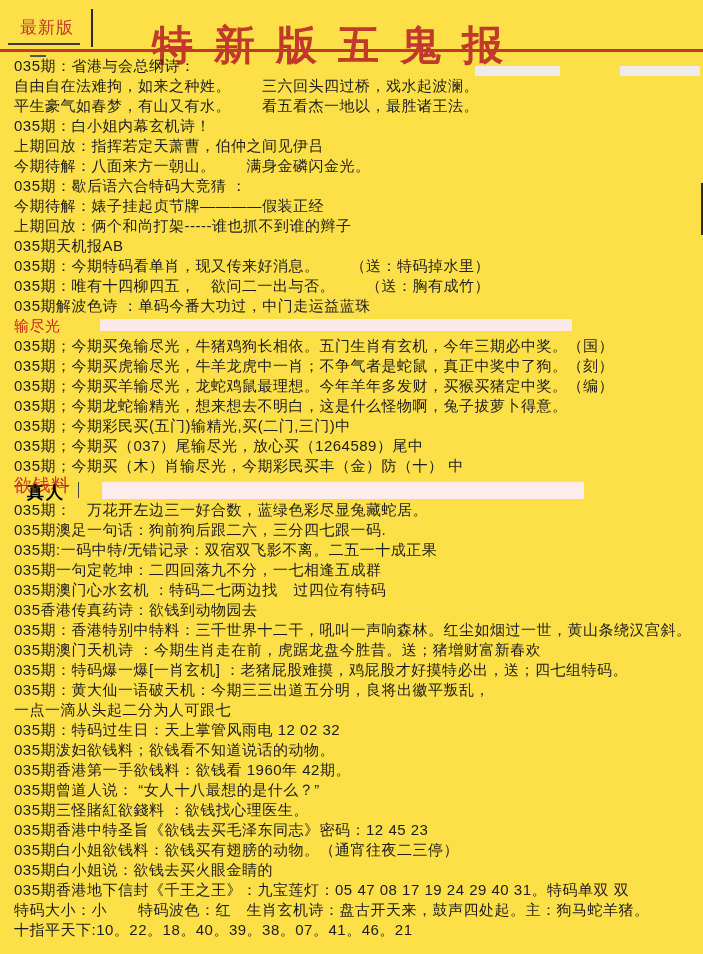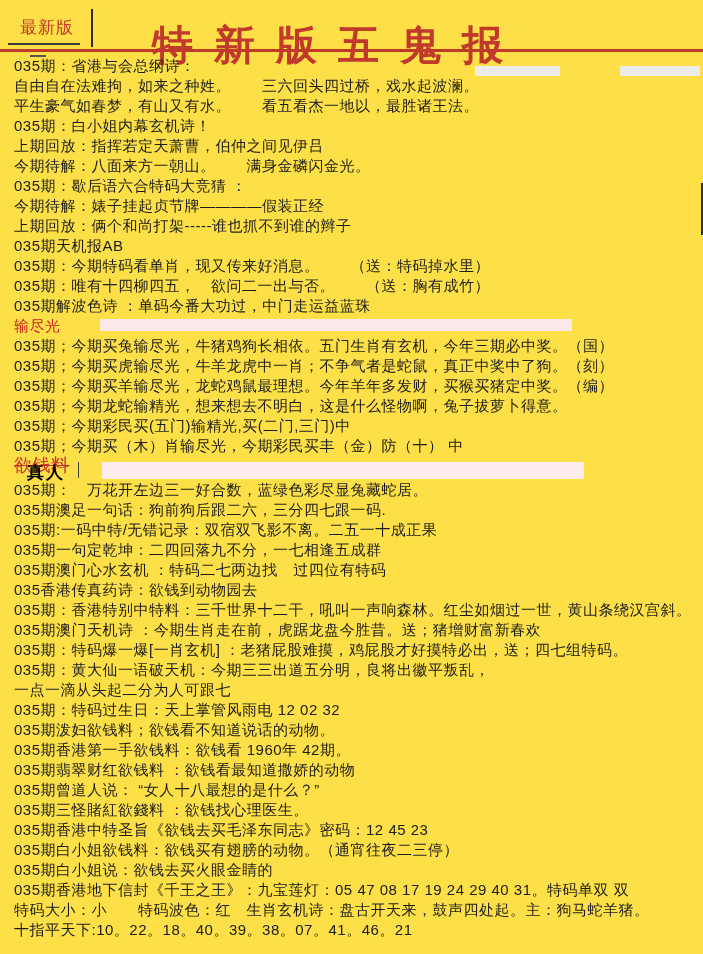--- a/index.html
+++ b/index.html
@@ -71,20 +71,21 @@
     <div class="ln band-row">
       <div class="pink-band"></div>
       <span class="red-txt">输尽光</span>
     </div>
 
     <div class="ln">035期；今期买兔输尽光，牛猪鸡狗长相依。五门生肖有玄机，今年三期必中奖。（国）</div>
     <div class="ln">035期；今期买虎输尽光，牛羊龙虎中一肖；不争气者是蛇鼠，真正中奖中了狗。（刻）</div>
     <div class="ln">035期；今期买羊输尽光，龙蛇鸡鼠最理想。今年羊年多发财，买猴买猪定中奖。（编）</div>
     <div class="ln">035期；今期龙蛇输精光，想来想去不明白，这是什么怪物啊，兔子拔萝卜得意。</div>
     <div class="ln">035期；今期彩民买(五门)输精光,买(二门,三门)中</div>
+    <div class="ln">035期；今期买（037）尾输尽光，放心买（1264589）尾中</div>
     <div class="ln">035期；今期买（木）肖输尽光，今期彩民买丰（金）防（十） 中</div>
 
     <div class="overlap-row">
       <div class="pink-band2"></div>
       <span class="struck">欲钱料</span>
       <span class="bold-name">真人</span>
       <span class="caret"></span>
     </div>
 
     <div class="ln">035期：　万花开左边三一好合数，蓝绿色彩尽显兔藏蛇居。</div>
@@ -102,21 +103,20 @@
     <div class="ln twocol">
       <span class="tc-left">035期：特码过生日：天上掌管风雨电 12 02 32</span>
       <span class="tc-right">035期智力金壤：二四得几？？</span>
     </div>
     <div class="ln twocol">
       <span class="tc-left">035期泼妇欲钱料；欲钱看不知道说话的动物。</span>
       <span class="tc-right" style="padding-left:12px;">藏特图料：四来五来狗发财</span>
     </div>
 
     <div class="ln">035期香港第一手欲钱料：欲钱看 1960年 42期。</div>
-    <div class="ln">035期翡翠财红欲钱料 ：欲钱看最知道撒娇的动物</div>
     <div class="ln">035期曾道人说： “女人十八最想的是什么？”</div>
     <div class="ln">035期三怪賭紅欲錢料 ：欲钱找心理医生。</div>
     <div class="ln">035期香港中特圣旨《欲钱去买毛泽东同志》密码：12 45 23</div>
     <div class="ln">035期白小姐欲钱料：欲钱买有翅膀的动物。（通宵往夜二三停）</div>
     <div class="ln">035期白小姐说：欲钱去买火眼金睛的</div>
     <div class="ln">035期香港地下信封《千王之王》：九宝莲灯：05 47 08 17 19 24 29 40 31。特码单双 双</div>
     <div class="ln">特码大小：小　　特码波色：红　生肖玄机诗：盘古开天来，鼓声四处起。主：狗马蛇羊猪。</div>
     <div class="ln">十指平天下:10。22。18。40。39。38。07。41。46。21</div>
   </div>
 

